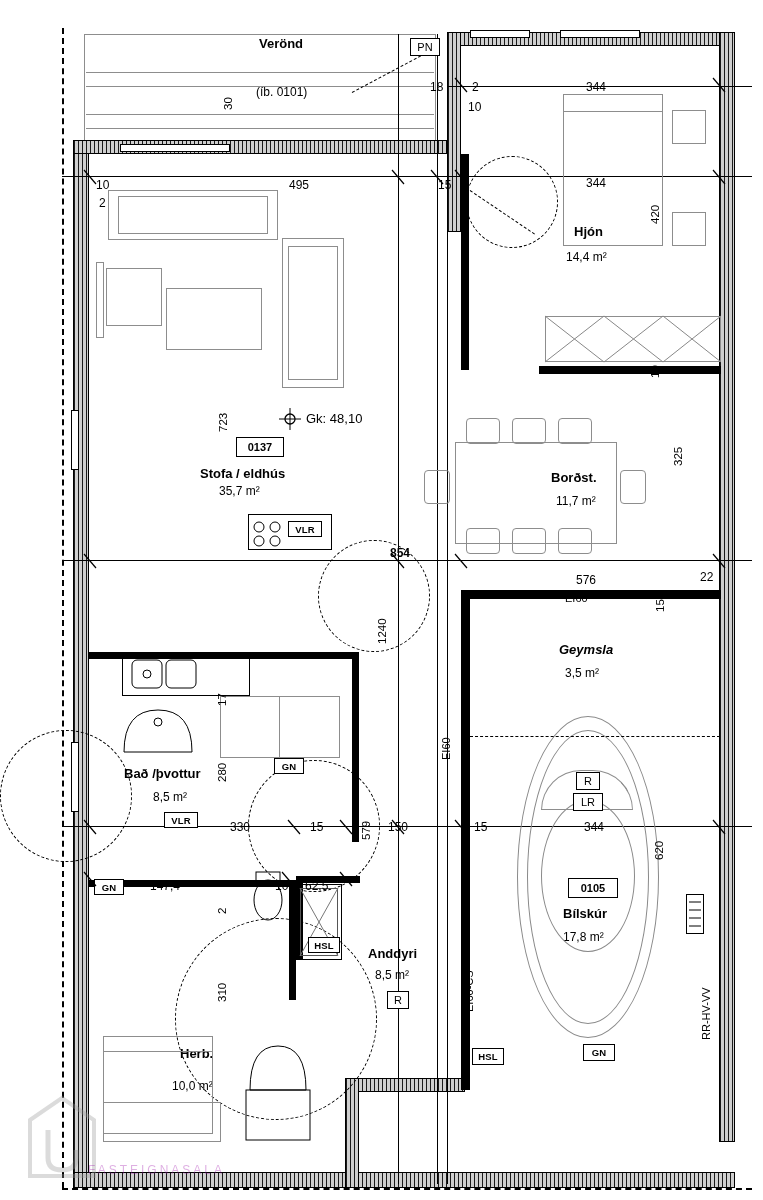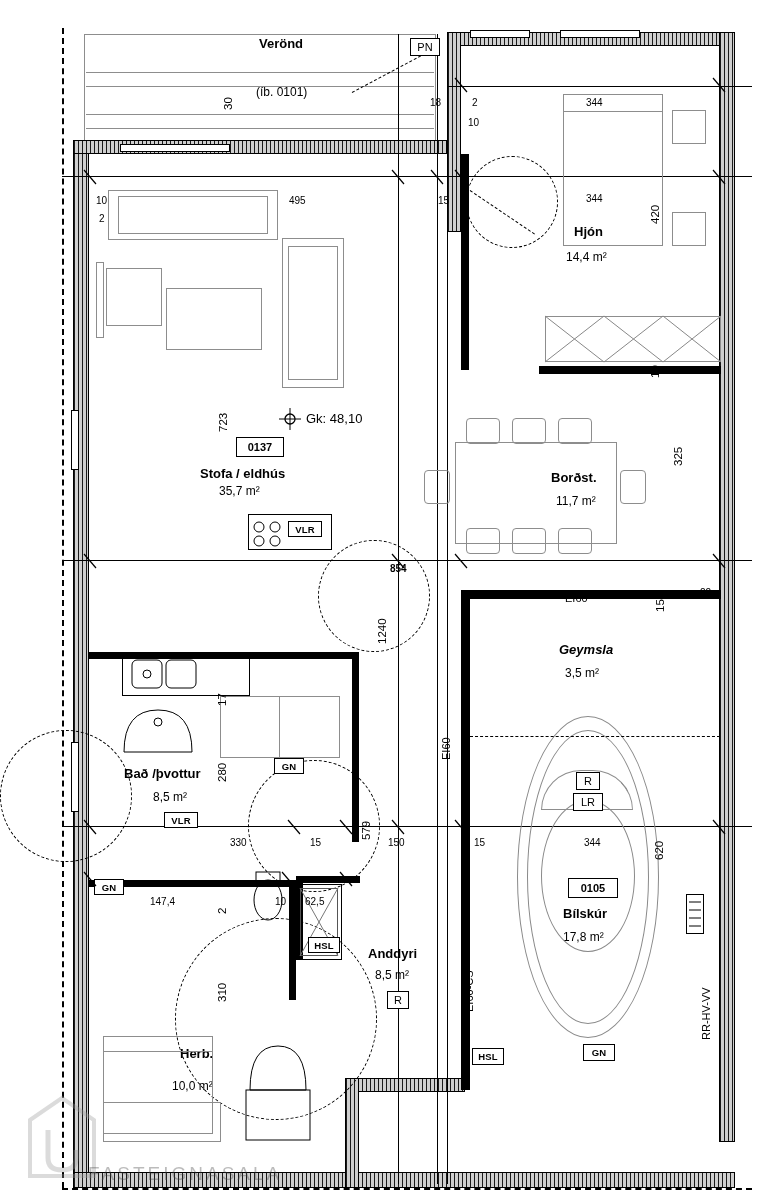--- a/index.html
+++ b/index.html
@@ -9,31 +9,31 @@
   
   .wall{position:absolute;background:#000;}
   .wallh{position:absolute;background:repeating-linear-gradient(90deg,#1a1a1a 0 1px,#cfcfcf 1px 4px);border:1px solid #000;box-sizing:border-box;}
   .line{position:absolute;background:#000;height:1px;}
   .vline{position:absolute;background:#000;width:1px;}
   .lt{position:absolute;border:1px solid #000;box-sizing:border-box;background:transparent;}
   .ltg{position:absolute;border:1px solid #8d8d8d;box-sizing:border-box;background:transparent;}
   .dash{position:absolute;border-top:1px dashed #000;}
   .vdash{position:absolute;border-left:1px dashed #000;}
   .label{position:absolute;font-size:12px;color:#000;white-space:nowrap;}
-  .dim{position:absolute;font-size:10px;color:#000;white-space:nowrap;margin-top:17px;}
+  .dim{position:absolute;font-size:12px;color:#000;white-space:nowrap;}
   .dimv{position:absolute;font-size:11.5px;color:#000;white-space:nowrap;transform-origin:left top;transform:rotate(-90deg);}
   .box{position:absolute;border:1.3px solid #000;box-sizing:border-box;font-size:11px;display:flex;align-items:center;justify-content:center;background:#fff;}
   .boxs{position:absolute;border:1px solid #000;box-sizing:border-box;font-size:9.5px;display:flex;align-items:center;justify-content:center;background:#fff;letter-spacing:.2px;}
   .roomname{position:absolute;text-align:center;font-size:13px;font-weight:bold;color:#000;white-space:nowrap;}
   .roomarea{position:absolute;text-align:center;font-size:12px;color:#000;white-space:nowrap;}
   .oval{position:absolute;border:1px solid #8a8a8a;border-radius:50%;}
   .arcdash{position:absolute;border:1px dashed #000;border-radius:50%;}
   svg{position:absolute;left:0;top:0;overflow:visible;}
   .wm{position:absolute;left:20px;top:1110px;opacity:.30;color:#8e8e8e;font-size:52px;font-weight:bold;letter-spacing:2px;}
-  .wm2{position:absolute;left:88px;top:1163px;opacity:.35;color:#404040;font-size:19px;letter-spacing:3px;}
+  .wm2{position:absolute;left:88px;top:1163px;opacity:.35;color:#a21caf;font-size:12px;letter-spacing:3px;}
 </style>
 </head>
 <body>
 
 <div id="plan">
 
   <div class="vdash" style="left:62px;top:28px;height:1160px;border-left-width:2px;"></div>
   <div class="dash" style="left:62px;top:1188px;width:690px;border-top-width:2px;"></div>
 
   <div class="ltg" style="left:84px;top:34px;width:352px;height:120px;"></div>

